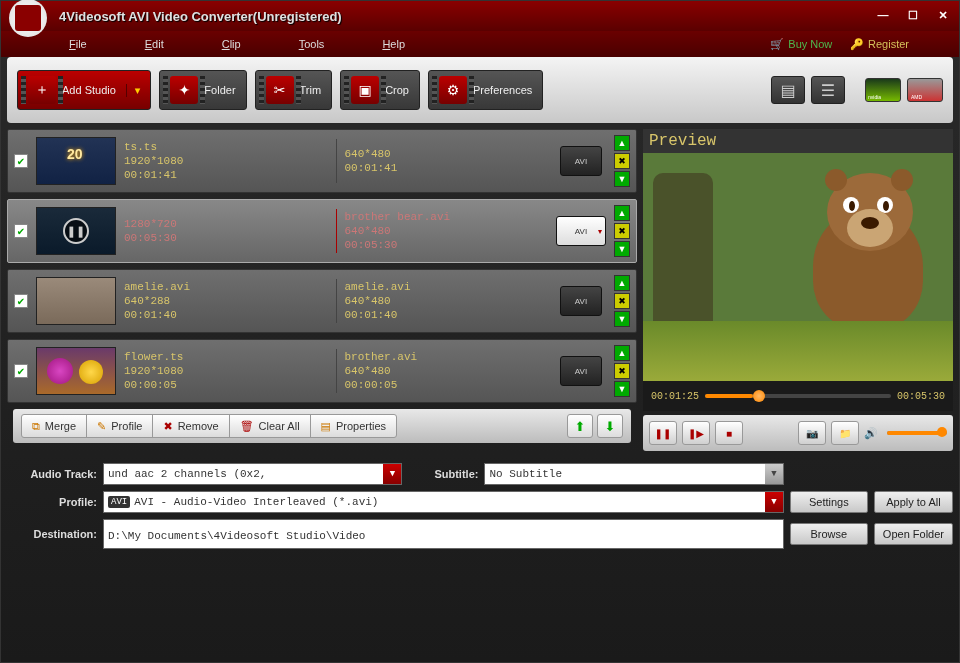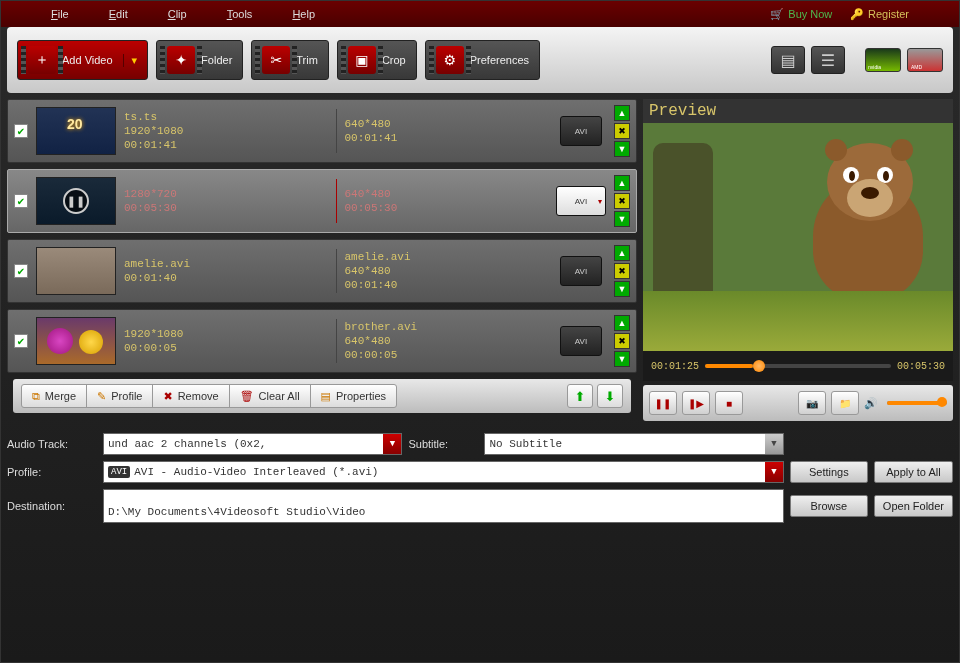--- a/index.html
+++ b/index.html
@@ -8,21 +8,21 @@
 .window { width: 960px; height: 663px; background: linear-gradient(#2a2a2a, #1a1a1a); border: 1px solid #333; }
 
 .titlebar { height: 30px; background: linear-gradient(#8a0000, #5a0000); display: flex; align-items: center; padding: 0 8px; color: #e0e0e0; }
 .logo { width: 38px; height: 38px; background: radial-gradient(circle, #fff, #ddd); border-radius: 50%; margin-right: 12px; margin-top: 4px; position: relative; }
 .logo::after { content:""; position:absolute; inset:6px; background:#8a0000; border-radius:3px; }
 .titlebar-text { flex:1; font-size: 13px; font-weight: bold; text-shadow: 1px 1px 1px #000; }
 .win-controls { display:flex; gap:14px; }
 .win-btn { width:16px; height:16px; cursor:pointer; color:#fff; font-weight:bold; text-align:center; line-height:14px; }
 
 .menubar { height: 26px; background: linear-gradient(#6a0000, #4a0000); display:flex; align-items:center; padding:0 50px; gap: 40px; color:#ddd; }
-.menubar .menu-item { cursor:pointer; }
+.menubar .menu-item { cursor:pointer;margin-left:18px; }
 .menubar .menu-item u { text-decoration: underline; }
 .menubar-right { margin-left:auto; display:flex; gap:18px; }
 .link-item { color:#d4c05a; cursor:pointer; display:flex; align-items:center; gap:4px; }
 .link-item.buy { color:#4db84d; }
 
 .toolbar { height: 66px; margin: 0 6px; background: linear-gradient(#f4f4f4, #c8c8c8); border-radius:4px; display:flex; align-items:center; padding:0 10px; gap:8px; }
 .tool-btn { height:40px; background: linear-gradient(#555,#383838); border:1px solid #222; border-radius:3px; display:flex; align-items:center; padding:0 10px; gap:6px; color:#eee; cursor:pointer; }
 .tool-btn .ticon { width:28px; height:28px; background: linear-gradient(#b00,#700); border-radius:3px; display:flex; align-items:center; justify-content:center; font-size:14px; color:#fff; position:relative; }
 .tool-btn .ticon::before, .tool-btn .ticon::after { content:""; position:absolute; left:-7px; top:0; bottom:0; width:5px; background:repeating-linear-gradient(#222,#222 3px,#555 3px,#555 6px); }
 .tool-btn .ticon::after { left:auto; right:-7px; }
@@ -88,25 +88,25 @@
 .act-group{display:flex;}
 .act-btn{height:24px;padding:0 10px;background:linear-gradient(#fff,#dcdcdc);border:1px solid #999;display:flex;align-items:center;gap:5px;cursor:pointer;font-size:11px;color:#333; margin-right:-1px;}
 .act-btn:first-child{border-radius:3px 0 0 3px;} .act-btn:last-child{border-radius:0 3px 3px 0;}
 .aicon{font-size:11px;}
 .updown{margin-left:auto;display:flex;gap:4px;}
 .ud-btn{width:26px;height:24px;background:linear-gradient(#fff,#ddd);border:1px solid #999;border-radius:3px;display:flex;align-items:center;justify-content:center;font-size:13px;cursor:pointer;}
 .ud-btn.up{color:#0a0;} .ud-btn.dn{color:#0a0;}
 
 .bottom{display:flex;gap:10px;padding:6px 6px 10px 6px;align-items:flex-end;}
 .settings{flex:1;display:grid;grid-template-columns:90px 1fr 70px 1fr auto auto;gap:6px 6px;align-items:center;color:#ccc;font-size:11px;}
-.settings label{color:#ddd;}
+.settings label{text-align:right;color:#ddd;font-weight:bold;}
 .combo{height:22px;background:#fff;border:1px solid #666;display:flex;align-items:center;padding:0 4px;font-family:"Courier New",monospace;font-size:11px;color:#333;position:relative;cursor:pointer;}
 .combo .dd-arr{position:absolute;right:0;top:0;bottom:0;width:18px;background:linear-gradient(#cc0000,#880000);display:flex;align-items:center;justify-content:center;color:#fff;font-size:9px;}
 .combo.gray .dd-arr{background:linear-gradient(#ccc,#999);color:#444;}
-.txt-in{height:22px;background:#fff;border:1px solid #666;padding:16px 4px;font-family:"Courier New",monospace;font-size:11px;color:#333;}
+.txt-in{height:30px;background:#fff;border:1px solid #666;padding:10px 4px;font-family:"Courier New",monospace;font-size:11px;color:#333;}
 .sm-btn{height:22px;padding:0 8px;background:linear-gradient(#efefef,#c8c8c8);border:1px solid #777;border-radius:2px;cursor:pointer;font-size:11px;color:#222;min-width:78px;text-align:center; display:flex;align-items:center;justify-content:center;}
 
 .convert-btn{width:160px;height:52px;background:linear-gradient(#c01818,#7a0000);border:1px solid #400;border-radius:4px;display:flex;align-items:center;justify-content:center;gap:10px;color:#fff;font-size:20px;font-weight:bold;cursor:pointer;text-shadow:1px 1px 2px #000;}
 .cv-icon{width:26px;height:26px;background:#fff;border-radius:4px;position:relative;}
 .cv-icon::before,.cv-icon::after{content:"";position:absolute;border:5px solid transparent;}
 .cv-icon::before{left:3px;top:2px;border-right-color:#b00; transform:rotate(-20deg);}
 .cv-icon::after{right:3px;bottom:2px;border-left-color:#b00; transform:rotate(-20deg);}
 
 .thumb.t1{background:linear-gradient(#223355,#112244);}
 .thumb.t1::after{content:"20";position:absolute;left:30px;top:8px;color:#ffe9a0;font-weight:bold;font-size:14px;text-shadow:0 0 4px #ffaa00;}
@@ -114,20 +114,29 @@
 .thumb.t3{background:linear-gradient(#9a8a7a,#7a6a5a);}
 .thumb.t4{background:linear-gradient(#6a3a6a,#aa6a2a);}
 .thumb.t4::before{content:"";position:absolute;left:10px;top:10px;width:26px;height:26px;background:radial-gradient(#d946c3,#a0157f);border-radius:50%;}
 .thumb.t4::after{content:"";position:absolute;right:12px;top:12px;width:24px;height:24px;background:radial-gradient(#ffd84a,#d8a000);border-radius:50%;}
 </style>
 </head>
 <body>
 
 <div class="window">
 
+  <div class="titlebar">
+    <div class="logo"></div>
+    <div class="titlebar-text">4Videosoft AVI Video Converter(Unregistered)</div>
+    <div class="win-controls">
+      <div class="win-btn">—</div>
+      <div class="win-btn">☐</div>
+      <div class="win-btn">✕</div>
+    </div>
+  </div>
 
   <div class="menubar">
     <span class="menu-item"><u>F</u><span>ile</span></span>
     <span class="menu-item"><u>E</u><span>dit</span></span>
     <span class="menu-item"><u>C</u><span>lip</span></span>
     <span class="menu-item"><u>T</u><span>ools</span></span>
     <span class="menu-item"><u>H</u><span>elp</span></span>
     <div class="menubar-right">
       <span class="link-item buy">
           <span>🛒</span>
@@ -136,21 +145,21 @@
       <span class="link-item">
           <span>🔑</span>
           <span>Register</span>
         </span>
     </div>
   </div>
 
   <div class="toolbar">
     <div class="tool-btn addv">
       <div class="ticon">＋</div>
-      <span>Add Video</span>
+      <span>Add Studio</span>
       <span class="dd">▾</span>
     </div>
     <div class="tool-btn">
         <div class="ticon">✦</div>
         <span>Folder</span>
       </div>
     <div class="tool-btn">
         <div class="ticon">✂</div>
         <span>Trim</span>
       </div>
@@ -203,38 +212,40 @@
             <div class="play-overlay">
               <div class="play-circle">❚❚</div>
             </div>
           </div>
         <div class="meta">
             <div>1280*720</div>
             <div>00:05:30</div>
         </div>
         <div class="divider"></div>
         <div class="meta">
+          <div>brother bear.avi</div>
             <div>640*480</div>
             <div>00:05:30</div>
         </div>
         <div class="fmt-wrap">
             <div class="fmt-btn active">AVI</div>
           </div>
         <div class="order-col">
             <div class="ord-btn ord-up">▲</div>
             <div class="ord-btn ord-del">✖</div>
             <div class="ord-btn ord-dn">▼</div>
           </div>
       </div>
 
       <div class="row">
         <div class="chk">✔</div>
         <div class="thumb t3"></div>
         <div class="meta">
           <div>amelie.avi</div>
+            <div>640*288</div>
             <div>00:01:40</div>
         </div>
         <div class="divider"></div>
         <div class="meta">
           <div>amelie.avi</div>
             <div>640*480</div>
             <div>00:01:40</div>
         </div>
         <div class="fmt-wrap">
             <div class="fmt-btn">AVI</div>
@@ -243,20 +254,21 @@
             <div class="ord-btn ord-up">▲</div>
             <div class="ord-btn ord-del">✖</div>
             <div class="ord-btn ord-dn">▼</div>
           </div>
       </div>
 
       <div class="row">
         <div class="chk">✔</div>
         <div class="thumb t4"></div>
         <div class="meta">
+          <div>flower.ts</div>
             <div>1920*1080</div>
             <div>00:00:05</div>
         </div>
         <div class="divider"></div>
         <div class="meta">
           <div>brother.avi</div>
             <div>640*480</div>
             <div>00:00:05</div>
         </div>
         <div class="fmt-wrap">

